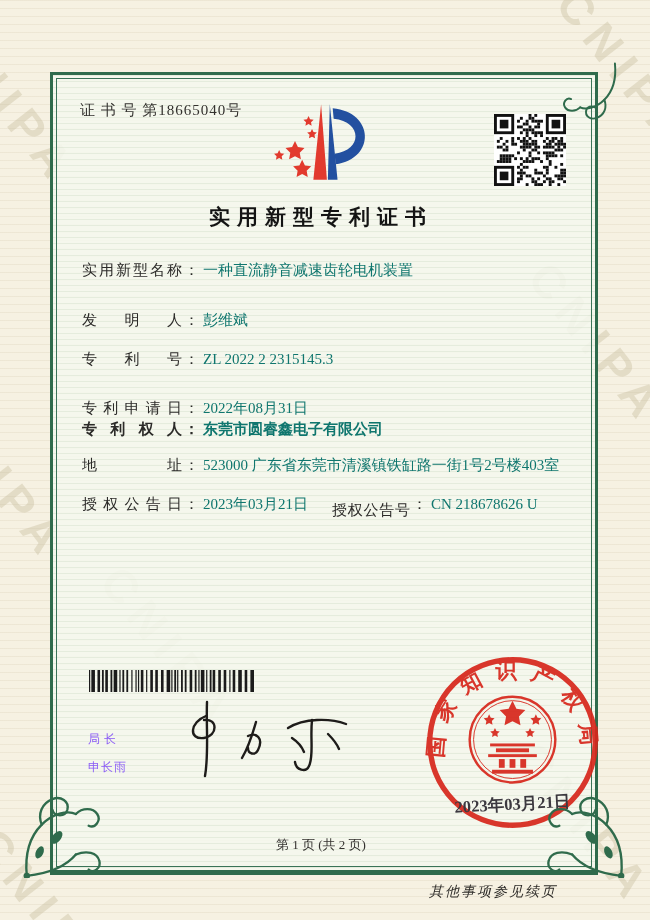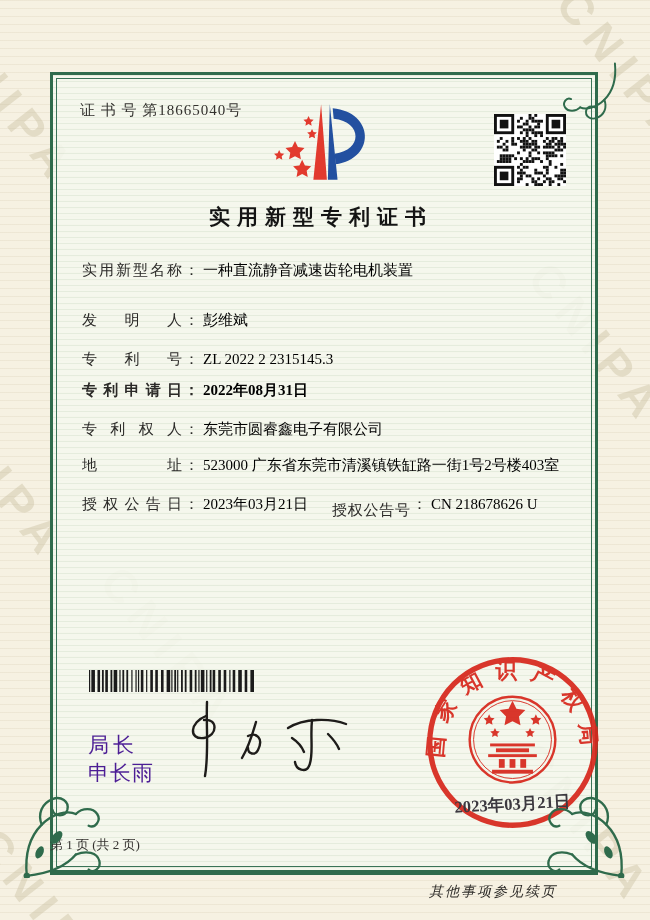--- a/index.html
+++ b/index.html
@@ -26,27 +26,27 @@
   }
   .frame::before{
     content:"";position:absolute;inset:3px;border:1px solid #3a7357;pointer-events:none;
   }
   .abs{position:absolute;z-index:2;}
   .cert-no{left:80px;top:101px;font-size:15px;letter-spacing:1px;color:#33312e;}
   .title{left:50px;top:203px;width:542px;text-align:center;font-size:21px;font-weight:bold;letter-spacing:7px;color:#141414;}
   .row{left:82px;width:492px;height:22px;font-size:15px;white-space:nowrap;}
   .field-label{display:inline-block;width:100px;text-align:justify;text-align-last:justify;color:#2b2a28;vertical-align:top;}
   .colon{display:inline-block;margin:0 4px 0 2px;color:#2b2a28;}
-  .field-value{color:#000000;}
+  .field-value{color:#0f766e;}
   .pair2{position:absolute;left:250px;top:0;white-space:nowrap;}
   .pair2 .field-label{width:78px;margin-top:6px;}
   .paras{left:80px;top:527px;width:494px;font-size:12.5px;line-height:2.05;letter-spacing:1px;font-style:italic;color:#24221f;text-align:justify;}
   .paras p{margin:0 0 4px 0;text-indent:2em;}
-  .signer{left:88px;font-size:21px;color:#4c1d95;}
-  .footer-page{left:50px;top:836px;width:542px;font-size:13px;color:#33312e;}
+  .signer{left:88px;font-size:12px;color:#8b5cf6;}
+  .footer-page{left:50px;top:836px;width:542px;text-align:center;font-size:13px;color:#33312e;}
   .note{left:0;top:883px;width:557px;text-align:right;font-size:14px;font-style:italic;letter-spacing:2px;color:#2e2c29;}
   .corner{position:absolute;z-index:3;pointer-events:none;}
   svg text{font-family:"Liberation Serif","DejaVu Serif",serif;}
 </style>
 </head>
 <body>
 
 <div class="watermark" style="left:-28px;top:12px;">CNIPA</div>
 <div class="watermark" style="left:588px;top:-22px;">CNIPA</div>
 <div class="watermark" style="left:560px;top:252px;">CNIPA</div>
@@ -310,24 +310,24 @@
 
 <div class="abs row" style="top:261px;">
   <span class="field-label">实用新型名称</span><span class="colon">：</span><span class="field-value">一种直流静音减速齿轮电机装置</span>
 </div>
 <div class="abs row" style="top:311px;">
   <span class="field-label">发明人</span><span class="colon">：</span><span class="field-value">彭维斌</span>
 </div>
 <div class="abs row" style="top:350px;">
   <span class="field-label">专利号</span><span class="colon">：</span><span class="field-value">ZL 2022 2 2315145.3</span>
 </div>
-<div class="abs row" style="top:381px;font-weight:bold;">
+<div class="abs row" style="top:399px;">
   <span class="field-label">专利申请日</span><span class="colon">：</span><span class="field-value">2022年08月31日</span>
 </div>
-<div class="abs row" style="top:420px;">
+<div class="abs row" style="top:420px;font-weight:bold;">
   <span class="field-label">专利权人</span><span class="colon">：</span><span class="field-value">东莞市圆睿鑫电子有限公司</span>
 </div>
 <div class="abs row" style="top:456px;">
   <span class="field-label">地址</span><span class="colon">：</span><span class="field-value">523000 广东省东莞市清溪镇铁缸路一街1号2号楼403室</span>
 </div>
 <div class="abs row" style="top:495px;">
   <span class="field-label">授权公告日</span><span class="colon">：</span><span class="field-value">2023年03月21日</span>
   <span class="pair2">
     <span class="field-label">授权公告号</span><span class="colon">：</span><span class="field-value">CN 218678626 U</span>
   </span>

